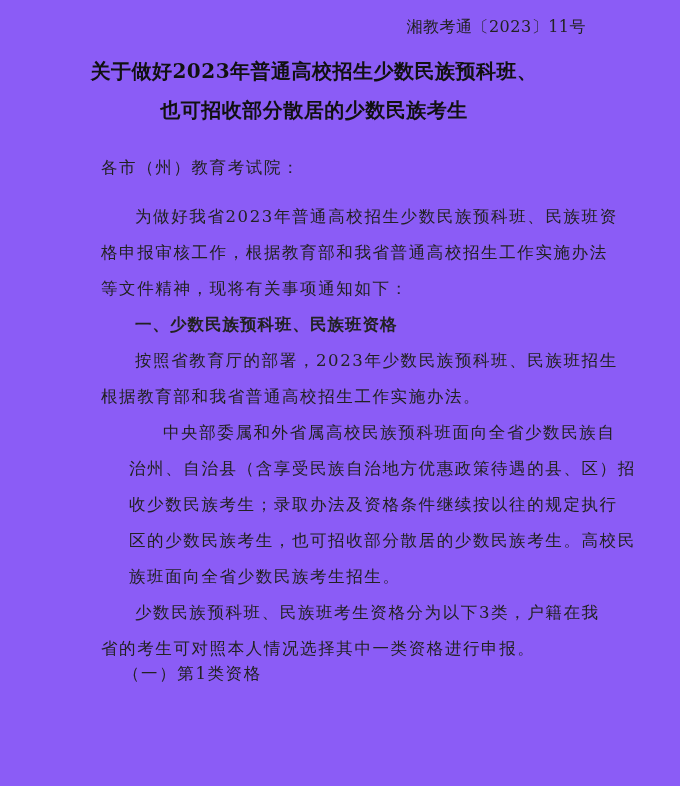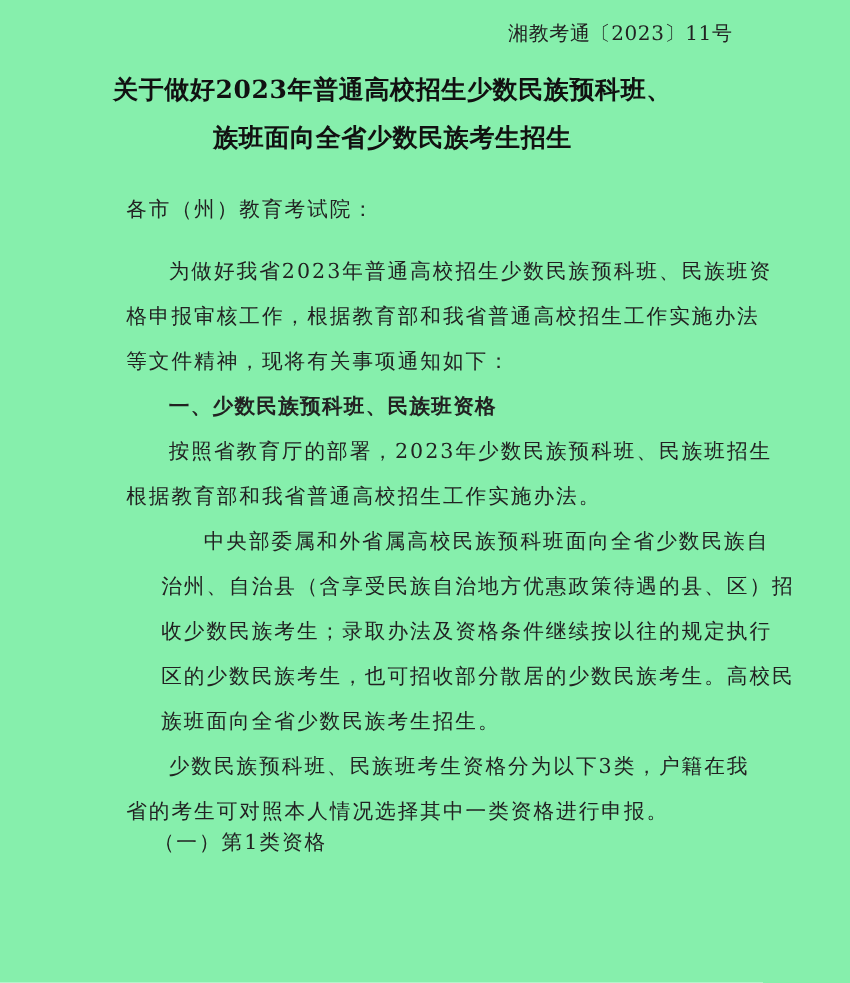--- a/index.html
+++ b/index.html
@@ -12,21 +12,21 @@
       height: 786px;
       position: relative;
       overflow: hidden;
       color: #1a1a1a;
       font-family: "DejaVu Serif", "Liberation Serif", serif;
     }
     .page {
       position: absolute;
       left: 0; top: 0;
       width: 680px; height: 786px;
-      background: #86efac;
+      background: #8b5cf6;
       text-decoration: underline;
     }
     .doc-number {
       position: absolute;
       top: 17px;
       right: 94px;
       font-size: 16px;
       letter-spacing: 0.5px;
       color: #222;
     }
@@ -68,21 +68,21 @@
     }
   </style>
 </head>
 <body>
 
 <div class="page">
 
   <div class="doc-number">湘教考通〔2023〕11号</div>
 
   <div class="title l1">关于做好2023年普通高校招生少数民族预科班、</div>
-  <div class="title l2">族班面向全省少数民族考生招生</div>
+  <div class="title l2">也可招收部分散居的少数民族考生</div>
 
   <div class="body-text" style="top:150px;">
     <span class="line">各市（州）教育考试院：</span>
   </div>
 
   <div class="body-text" style="top:199px;">
     <span class="line indent">为做好我省2023年普通高校招生少数民族预科班、民族班资</span>
     <span class="line">格申报审核工作，根据教育部和我省普通高校招生工作实施办法</span>
     <span class="line">等文件精神，现将有关事项通知如下：</span>
   </div>

